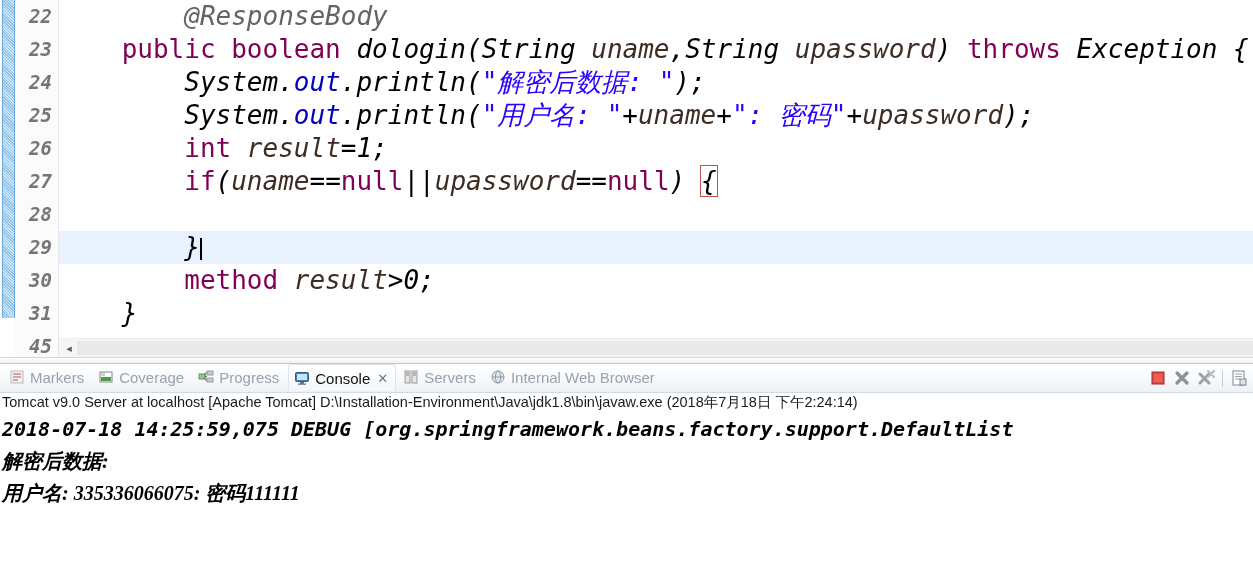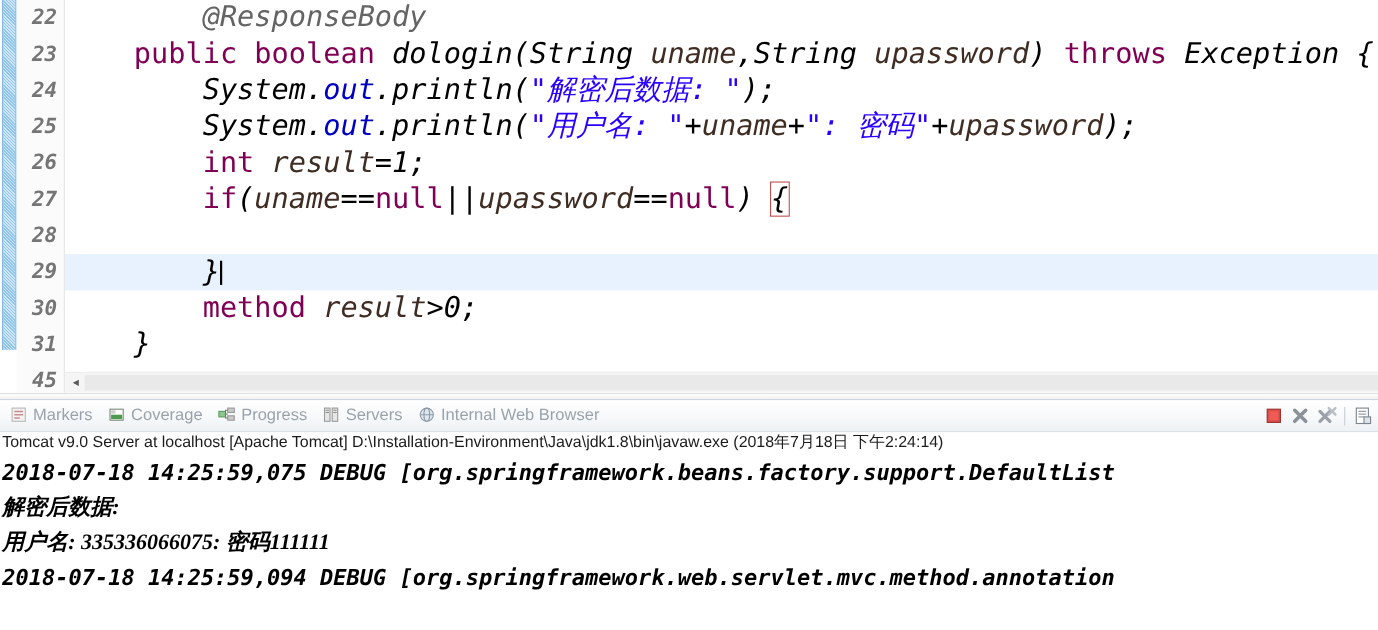--- a/index.html
+++ b/index.html
@@ -292,20 +292,30 @@
         </div>
         <div class="tab">
           <span class="tico"><svg width="16" height="16" viewBox="0 0 16 16">
               <rect x="1" y="5" width="6" height="5" fill="#8fc98f" stroke="#5f9a5f"></rect>
               <rect x="9" y="2" width="6" height="4" fill="#c9c9c9" stroke="#9a9a9a"></rect>
               <rect x="9" y="9" width="6" height="4" fill="#c9c9c9" stroke="#9a9a9a"></rect>
               <path d="M7 7.5h2M7 7.5V4h2M7 7.5V11h2" stroke="#7a7a7a" fill="none"></path>
             </svg></span>
           <span class="tlabel">Progress</span>
         </div>
+        <div class="tab active">
+          <span class="tico"><svg width="16" height="16" viewBox="0 0 16 16">
+              <rect x="1.5" y="2.5" width="13" height="9" rx="1" fill="#3f7fbf" stroke="#2b5f93"></rect>
+              <rect x="3" y="4" width="10" height="6" fill="#cfe2f3"></rect>
+              <rect x="6" y="12" width="4" height="2" fill="#6f7b86"></rect>
+              <rect x="4" y="13.5" width="8" height="1.3" fill="#6f7b86"></rect>
+            </svg></span>
+          <span class="tlabel">Console</span>
+          <span class="closer">✕</span>
+        </div>
         <div class="tab">
           <span class="tico"><svg width="16" height="16" viewBox="0 0 16 16">
               <rect x="2" y="2" width="5" height="12" fill="#e6e6e6" stroke="#9a9a9a"></rect>
               <rect x="9" y="2" width="5" height="12" fill="#e6e6e6" stroke="#9a9a9a"></rect>
               <path d="M3 4h3M3 6h3M10 4h3M10 6h3" stroke="#8a8a8a"></path>
             </svg></span>
           <span class="tlabel">Servers</span>
         </div>
         <div class="tab">
           <span class="tico"><svg width="16" height="16" viewBox="0 0 16 16">
@@ -344,16 +354,15 @@
       </div>
     </div>
   </div>
 
   <div id="console">
     <div class="cheader">Tomcat v9.0 Server at localhost [Apache Tomcat] D:\Installation-Environment\Java\jdk1.8\bin\javaw.exe (2018年7月18日 下午2:24:14)</div>
     <div id="console-lines">
         <div class="cout">2018-07-18 14:25:59,075 DEBUG [org.springframework.beans.factory.support.DefaultList</div>
         <div class="cout cjk">解密后数据: </div>
         <div class="cout cjk">用户名: 335336066075: 密码111111</div>
-        <div class="cout">2018-07-18 14:25:59,094 DEBUG [org.springframework.web.servlet.mvc.method.annotation</div>
       </div>
   </div>
 </div>
 
 </body></html>

